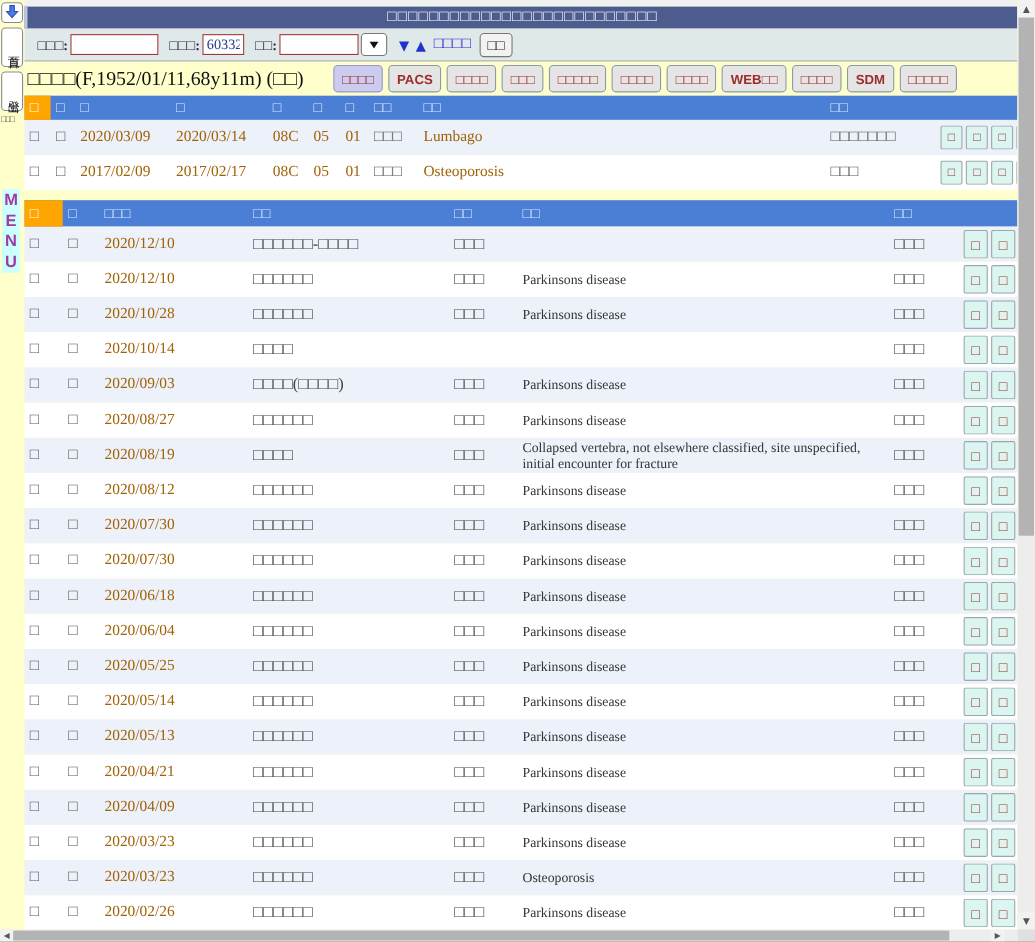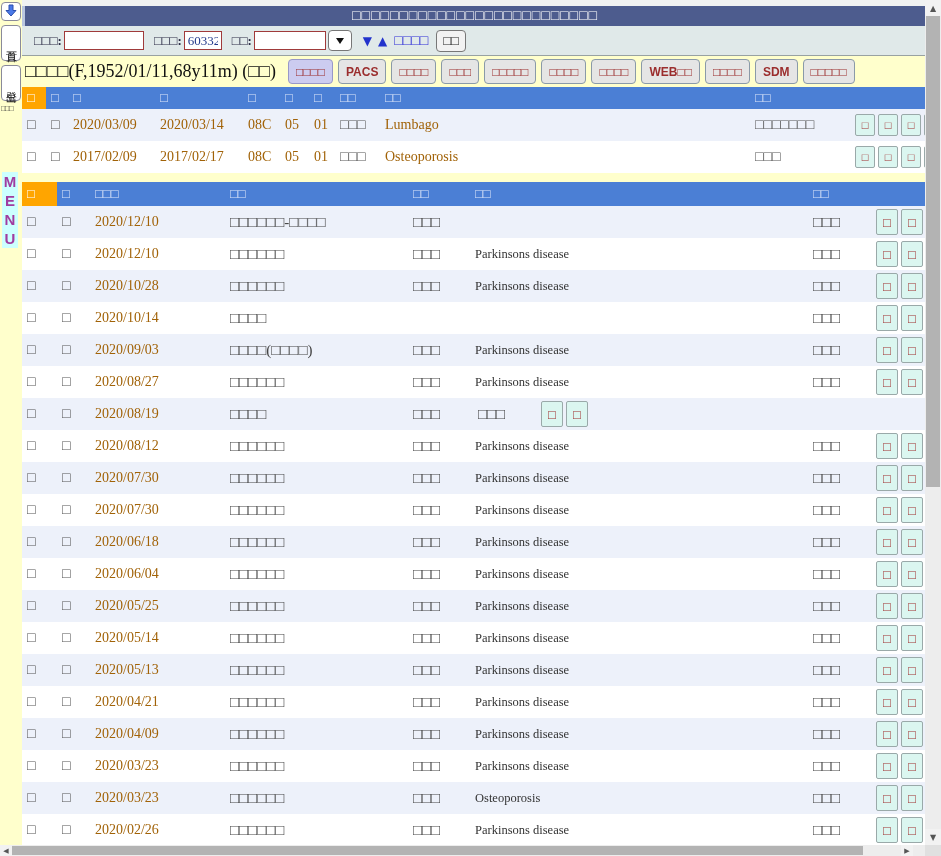--- a/index.html
+++ b/index.html
@@ -34,21 +34,21 @@
   .select-arrow{box-sizing:border-box;width:24px;height:21px;margin-left:2px;border:1px solid #777;
                 border-radius:4px;background:#fff;display:flex;align-items:center;justify-content:center;}
   .chev{width:0;height:0;border-left:4px solid transparent;border-right:4px solid transparent;
         border-top:6px solid #111;}
   .tri{color:#2233cc;font-size:12px;margin:0 3px;font-family:"DejaVu Sans",sans-serif;cursor:pointer;}
   .sort-link{color:#2b2bd6;font-size:14px;margin:0 4px;text-decoration:none;cursor:pointer;}
   .sbtn{box-sizing:border-box;height:22px;margin-left:4px;padding:0 6px;border:1px solid #777;
         border-radius:4px;background:#f2f2f2;font-size:13px;color:#222;cursor:pointer;}
   
   .patientrow{box-sizing:border-box;height:31px;background:#ffffcc;display:flex;align-items:center;
-              padding-left:3px;}
+              padding-left:3px;gap:15px;}
   .pinfo{font-size:18px;color:#111;margin-right:12px;white-space:nowrap;}
   .pbtn{box-sizing:border-box;height:25px;margin-right:5px;padding:1px 7px;border:1px solid #8a9aa8;
         border-radius:4px;background:#e5e5e5;color:#9b2d2d;font-weight:bold;font-size:12px;
         font-family:"Liberation Sans","DejaVu Sans",sans-serif;cursor:pointer;white-space:nowrap;}
   .pbtn.lavender{background:#ccccf0;border-color:#9898c8;}
   
   .thead{display:flex;background:#4b7fd5;color:#d8e2f8;font-size:13px;}
   .t1 .thead{height:22px;} .t2 .thead{height:24px;}
   .hc{box-sizing:border-box;display:flex;align-items:center;padding-left:5px;overflow:hidden;}
   .hc.orange{background:#ffa500;color:#fff;}
@@ -301,20 +301,21 @@
               <button class="rowbtn">□</button>
               <button class="rowbtn">□</button>
             </div>
           </div>
           <div class="trow alt">
             <div class="tc ck t2c1">□</div>
             <div class="tc ck t2c2">□</div>
             <div class="tc datec t2c3">2020/08/19</div>
             <div class="tc tofu15 t2c4">□□□□</div>
             <div class="tc tofu15 t2c5">□□□</div>
+            <div class="tc eng t2c6">Collapsed vertebra, not elsewhere classified, site unspecified, initial encounter for fracture</div>
             <div class="tc tofu15 t2c7">□□□</div>
             <div class="tc btncell t2c8">
               <button class="rowbtn">□</button>
               <button class="rowbtn">□</button>
             </div>
           </div>
           <div class="trow">
             <div class="tc ck t2c1">□</div>
             <div class="tc ck t2c2">□</div>
             <div class="tc datec t2c3">2020/08/12</div>

